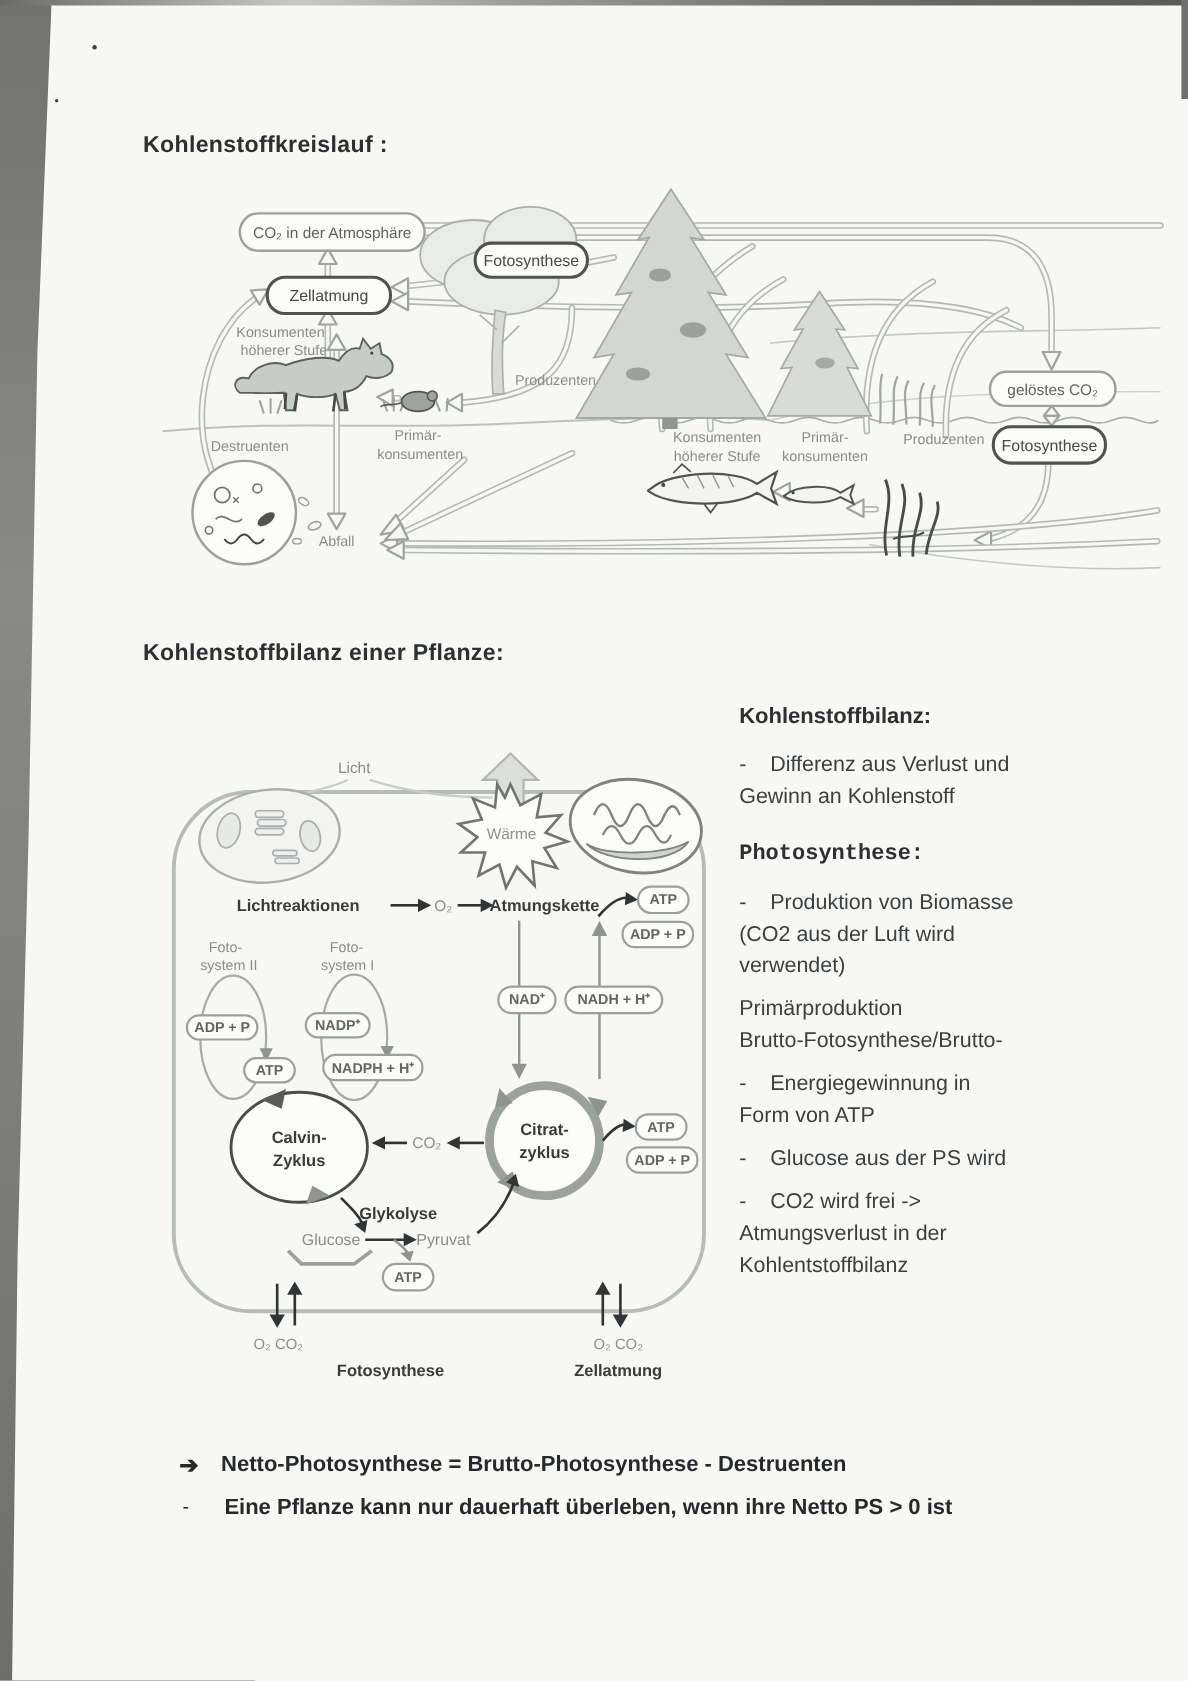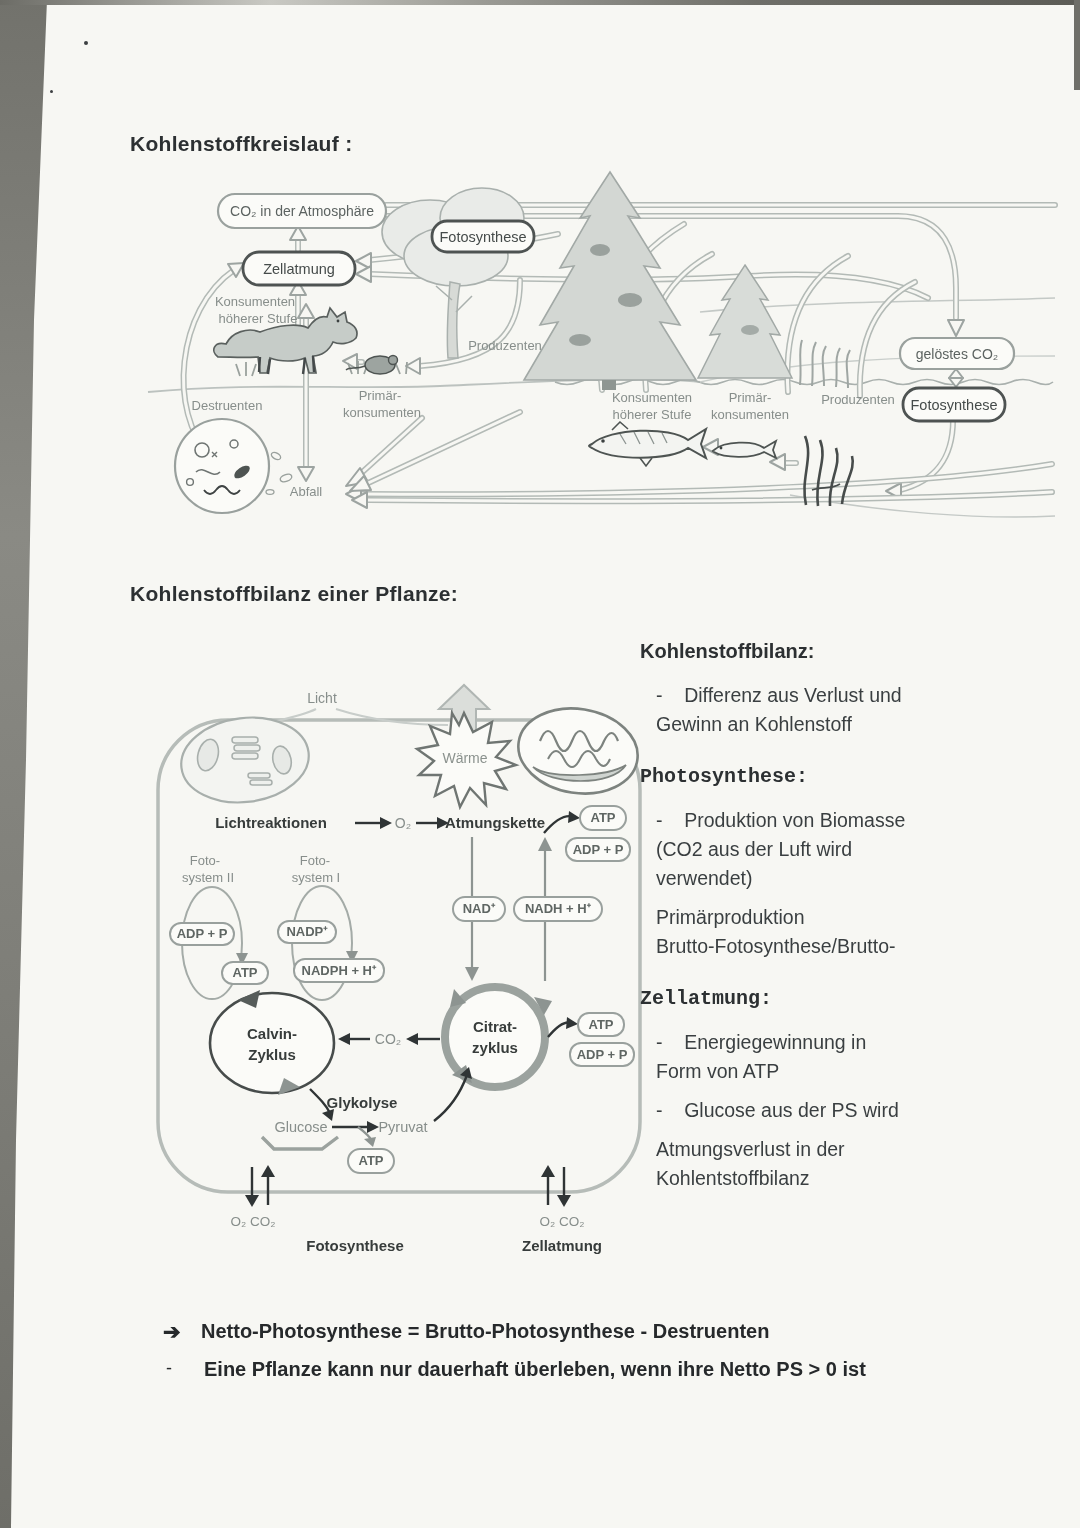--- a/index.html
+++ b/index.html
@@ -7,25 +7,25 @@
         font-family:"Liberation Sans",sans-serif;color:#33383a;}
   .edge-left{position:absolute;left:0;top:0;width:50px;height:1528px;
         background:linear-gradient(180deg,#72726c,#8a8a84 35%,#7c7c76 70%,#6e6e68);
         clip-path:polygon(0 0,47px 0,34px 320px,26px 760px,16px 1140px,11px 1528px,0 1528px);}
   .edge-top{position:absolute;left:0;top:0;width:1080px;height:5px;
         background:linear-gradient(90deg,#6c6c66,#c9c9c3 25%,#9a9a94 45%,#6f6f69 70%,#5c5c56);}
   .edge-right{position:absolute;right:0;top:0;width:6px;height:90px;background:#6f6f69;}
   .speck{position:absolute;border-radius:50%;background:#3c3f41;}
   .heading{position:absolute;font-size:21px;font-weight:bold;color:#2c3032;letter-spacing:.3px;}
   
-  .notes{position:absolute;left:640px;top:640px;width:302px;font-size:19.5px;color:#3a3f41;}
+  .notes{position:absolute;left:672px;top:640px;width:302px;font-size:19.5px;color:#3a3f41;}
   .notes .nh{font-weight:bold;font-size:20px;color:#2c3032;margin:0 0 18px 0;}
   .notes .nh.gap{margin-top:26px;font-family:Liberation Mono, monospace;}
   .notes .nl{line-height:29px;}
-  .notes .grp{margin-bottom:10px;margin-left:16px;}
+  .notes .grp{margin-bottom:10px;}
   
   .footer{position:absolute;left:163px;top:1320px;font-size:20px;font-weight:bold;color:#26292b;}
   .f-row{display:flex;align-items:flex-start;margin-bottom:14px;}
   .f-arrow{width:38px;font-size:21px;}
   .f-dash{width:38px;font-weight:normal;font-size:18px;padding-left:3px;}
   
   svg{position:absolute;overflow:visible;}
   .box{fill:#fbfbf8;stroke:#9aa19e;stroke-width:2.2;}
   .box-dark{fill:#fbfbf8;stroke:#4e5352;stroke-width:2.8;}
   .pill{fill:#fbfbf8;stroke:#99a09d;stroke-width:2;}
@@ -46,21 +46,21 @@
 </head>
 <body>
 
 <div class="page">
   <div class="edge-left"></div>
   <div class="edge-top"></div>
   <div class="edge-right"></div>
   <div class="speck" style="left:84px;top:41px;width:4px;height:4px;"></div>
   <div class="speck" style="left:50px;top:90px;width:3px;height:3px;"></div>
 
-  <div class="heading" style="left:130px;top:132px;text-align:right;">Kohlenstoffkreislauf :</div>
+  <div class="heading" style="left:130px;top:120px;text-align:right;">Kohlenstoffkreislauf :</div>
   <div class="heading" style="left:130px;top:582px;">Kohlenstoffbilanz einer Pflanze:</div>
 
   <svg style="left:100px;top:160px;" width="960" height="412" viewBox="0 0 960 412">
 
     <g>
       <path d="M48,232 C150,222 250,230 340,226 S540,216 600,222" stroke="#bcc2bf" stroke-width="1.8" fill="none"></path>
       <path d="M455,222 q12,5 24,0 q12,-5 24,0 q12,5 24,0 q12,-5 24,0 q12,5 24,0 q12,-5 24,0 q12,5 24,0 q12,-5 24,0 q12,5 24,0 q12,-5 24,0 q12,5 24,0 q12,-5 24,0 q12,5 24,0 q12,-5 24,0 q12,5 24,0 q12,-5 24,0 q12,5 24,0 q12,-5 24,0 q12,5 24,0 q12,-5 24,0 q12,5 18,0" stroke="#a9b0ad" stroke-width="1.6" fill="none"></path>
       <path d="M600,152 C720,140 850,142 955,138" stroke="#c4c9c6" stroke-width="1.5" fill="none"></path>
       <path d="M600,222 C700,200 800,196 955,196" stroke="#c9cecb" stroke-width="1.3" fill="none"></path>
       <path d="M690,335 C780,352 880,360 955,356" stroke="#c4c9c6" stroke-width="1.5" fill="none"></path>
@@ -400,29 +400,29 @@
     <div class="nh gap">Photosynthese:</div>
     <div class="grp">
       <div class="nl">-&nbsp;&nbsp;&nbsp;&nbsp;Produktion von Biomasse</div>
       <div class="nl">(CO2 aus der Luft wird</div>
       <div class="nl">verwendet)</div>
     </div>
     <div class="grp">
       <div class="nl">Primärproduktion</div>
       <div class="nl">Brutto-Fotosynthese/Brutto-</div>
     </div>
-    <div class="nh gap">Zellatmung:</div>
     <div class="grp">
       <div class="nl">-&nbsp;&nbsp;&nbsp;&nbsp;Energiegewinnung in</div>
       <div class="nl">Form von ATP</div>
     </div>
     <div class="grp">
       <div class="nl">-&nbsp;&nbsp;&nbsp;&nbsp;Glucose aus der PS wird</div>
     </div>
     <div class="grp">
+      <div class="nl">-&nbsp;&nbsp;&nbsp;&nbsp;CO2 wird frei -&gt;</div>
       <div class="nl">Atmungsverlust in der</div>
       <div class="nl">Kohlentstoffbilanz</div>
     </div>
   </div>
 
   <div class="footer">
     <div class="f-row">
       <span class="f-arrow">➔</span>
       <span>Netto-Photosynthese = Brutto-Photosynthese - Destruenten</span>
     </div>

